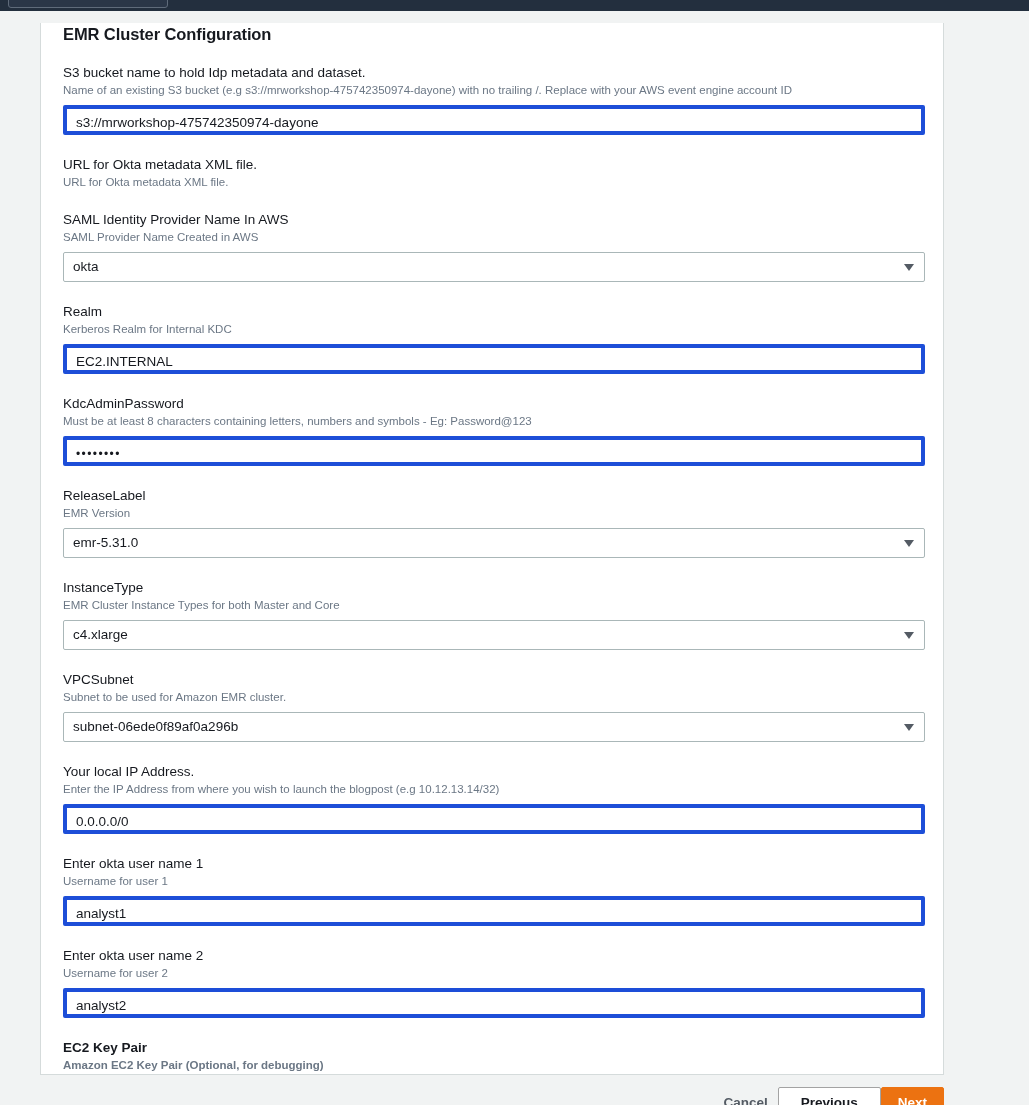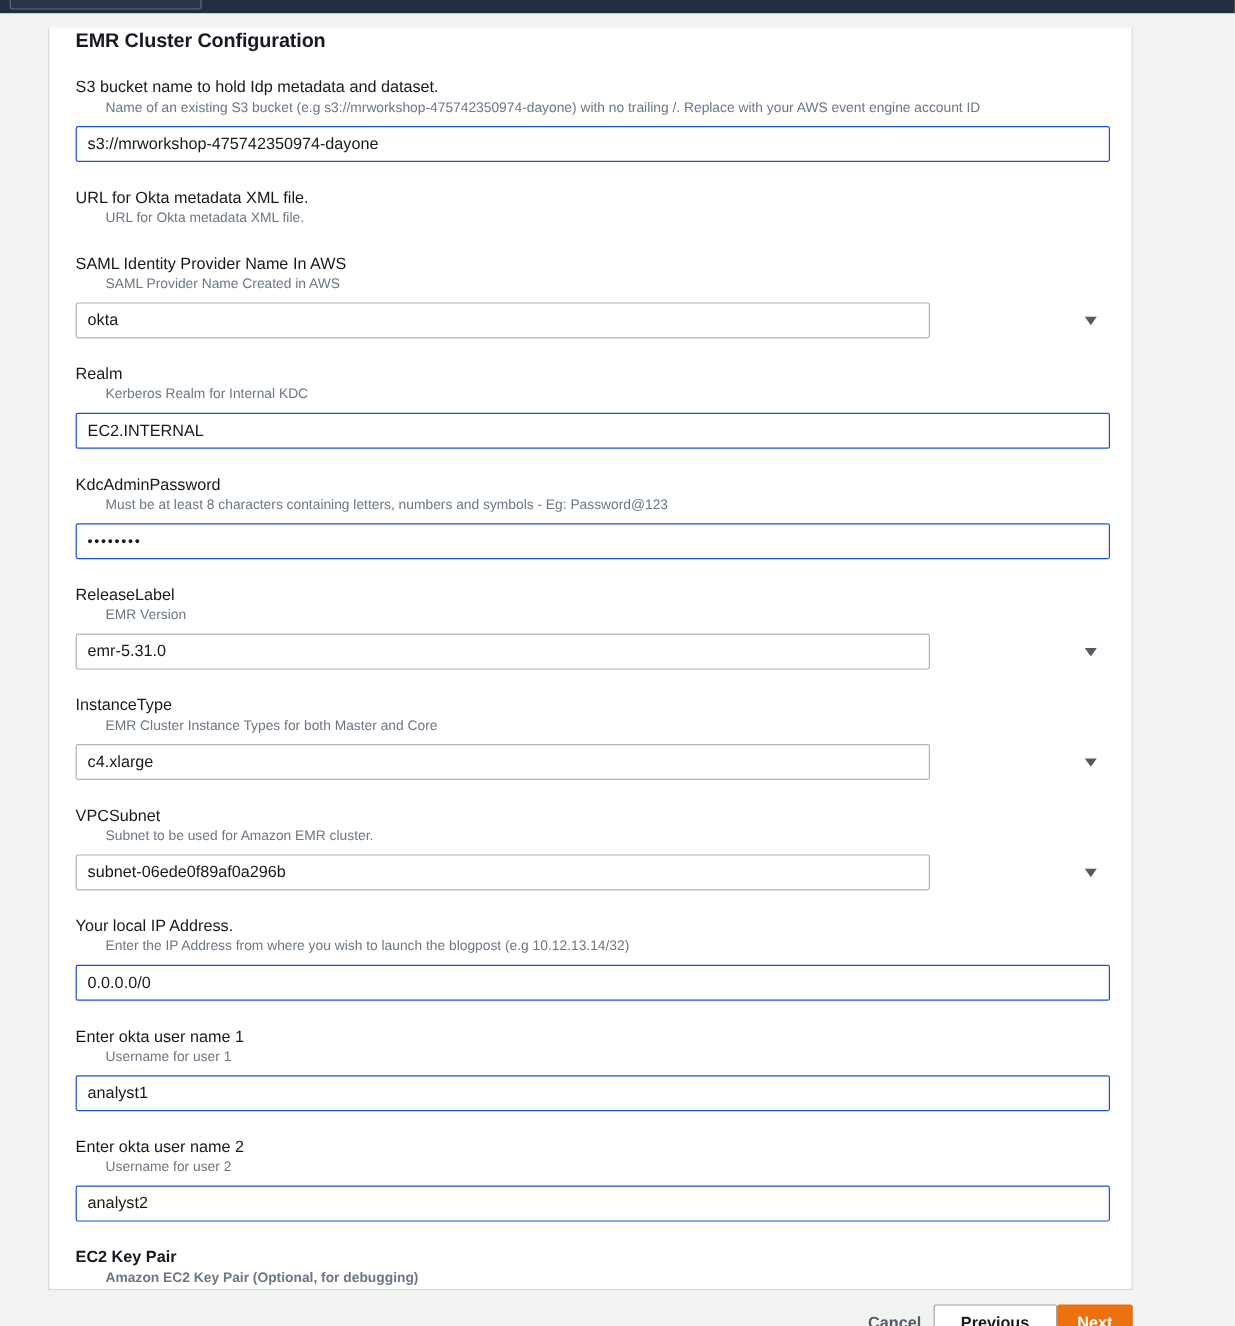--- a/index.html
+++ b/index.html
@@ -79,47 +79,46 @@
     font-size: 13.5px;
     color: #16191f;
     line-height: 17px;
     margin-bottom: 2px;
   }
   .field-desc {
     font-size: 11.5px;
     color: #6b7785;
     line-height: 15px;
     margin-bottom: 7px;
-    margin-left: 25px;
   }
 
   .input-wrap { position: relative; width: 862px; }
 
   .text-input {
     display: block;
     width: 862px;
     height: 30px;
     padding: 0 9px;
     font-family: "Liberation Sans", sans-serif;
     font-size: 13.5px;
     color: #16191f;
     background: #ffffff;
-    border: 1px solid #1d4ed8;
+    border: 4px solid #1d4ed8;
     border-radius: 2px;
     outline: none;
     line-height: 28px;
   }
   .text-input.pwd {
     letter-spacing: 1.4px;
     font-size: 12px;
   }
 
   .select-input {
     display: block;
-    width: 712px;
+    width: 862px;
     height: 30px;
     padding: 0 9px;
     font-family: "Liberation Sans", sans-serif;
     font-size: 13.5px;
     color: #16191f;
     background: #ffffff;
     border: 1px solid #aab7b8;
     border-radius: 2px;
     line-height: 28px;
     cursor: pointer;

